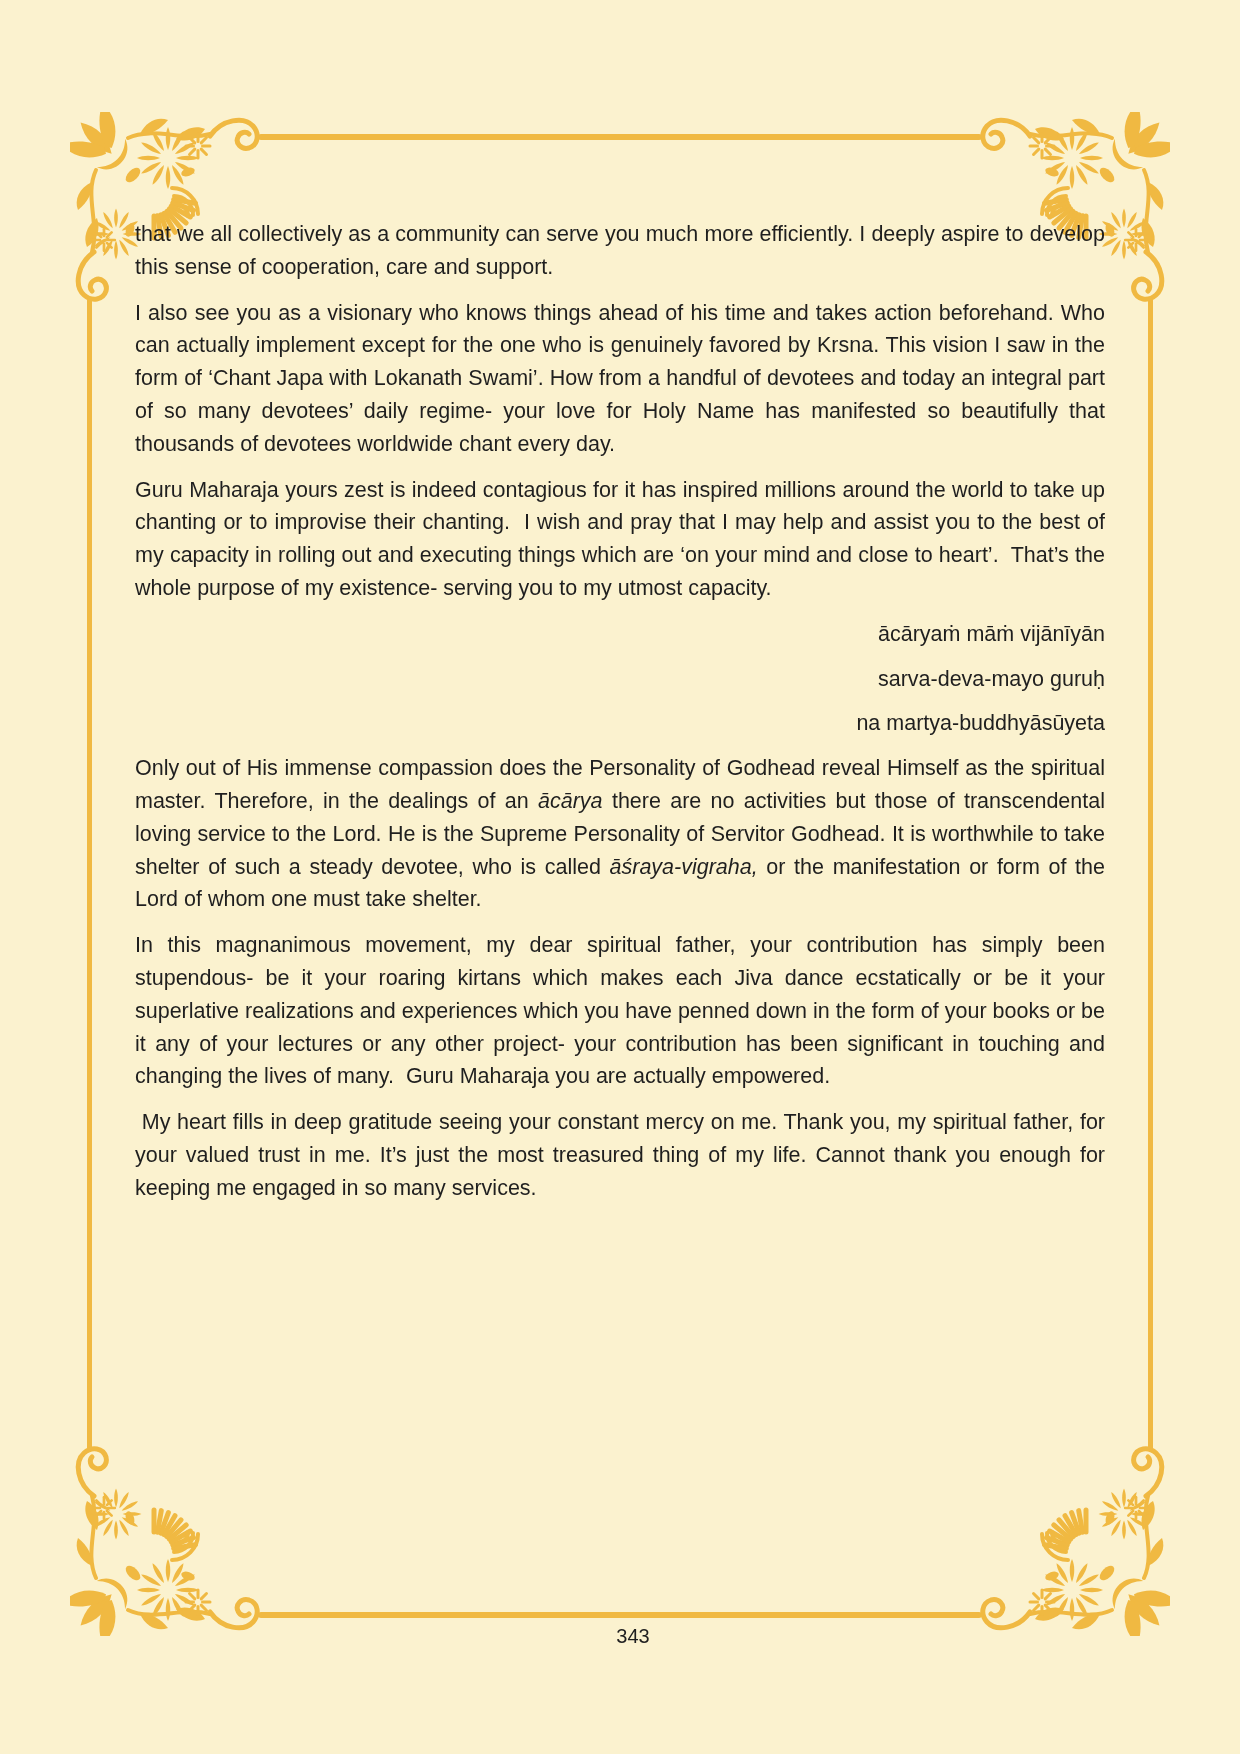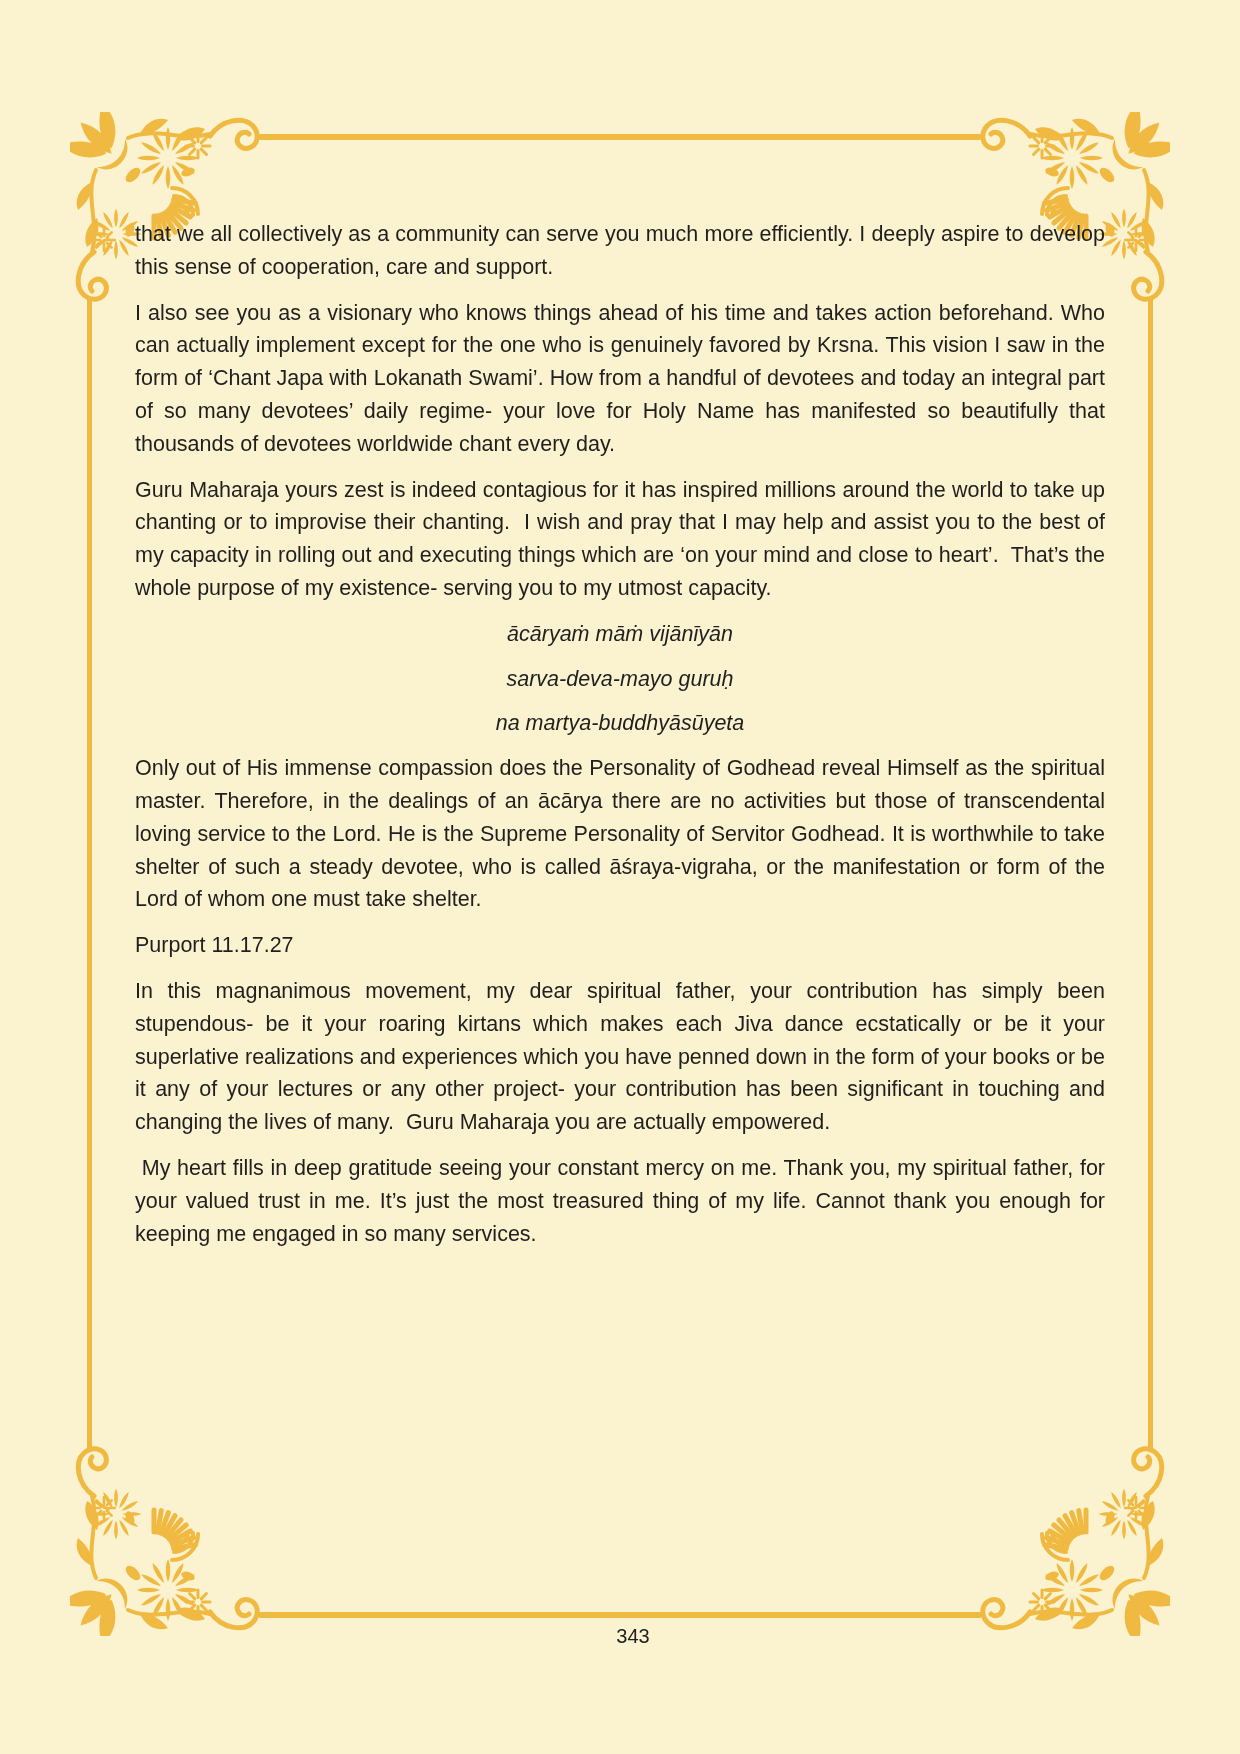--- a/index.html
+++ b/index.html
@@ -32,22 +32,22 @@
   .vline.left{left:87px;}
   .vline.right{left:1148px;}
 
   
   .content{
     position:absolute;left:135px;top:218px;width:970px;
     font-size:21.5px;line-height:32.8px;
   }
   .content p{margin:0 0 13px 0;white-space:pre-wrap;}
   p.body{text-align:justify;}
-  p.verse{font-style:italic;text-align:center;margin-bottom:12px;}
-  .it{}
+  p.verse{text-align:right;margin-bottom:12px;}
+  .it{font-style:italic;}
 
   .page-number{
     position:absolute;top:1625px;left:0;width:100%;
     text-align:center;font-size:20px;color:var(--text);padding-left:13px;
   }
 </style>
 </head>
 <body>
 
 <div class="page">
@@ -179,20 +179,19 @@
   <div class="vline right"></div>
 
   <div class="content">
     <p class="body">that we all collectively as a community can serve you much more efficiently. I deeply aspire to develop this sense of cooperation, care and support.</p>
     <p class="body">I also see you as a visionary who knows things ahead of his time and takes action beforehand. Who can actually implement except for the one who is genuinely favored by Krsna. This vision I saw in the form of ‘Chant Japa with Lokanath Swami’. How from a handful of devotees and today an integral part of so many devotees’ daily regime- your love for Holy Name has manifested so beautifully that thousands of devotees worldwide chant every day.</p>
     <p class="body">Guru Maharaja yours zest is indeed contagious for it has inspired millions around the world to take up chanting or to improvise their chanting.  I wish and pray that I may help and assist you to the best of my capacity in rolling out and executing things which are ‘on your mind and close to heart’.  That’s the whole purpose of my existence- serving you to my utmost capacity.</p>
     <p class="verse">ācāryaṁ māṁ vijānīyān</p>
     <p class="verse">sarva-deva-mayo guruḥ</p>
     <p class="verse">na martya-buddhyāsūyeta</p>
     <p class="body"><span>Only out of His immense compassion does the Personality of Godhead reveal Himself as the spiritual master. Therefore, in the dealings of an </span><span class="it">ācārya</span><span> there are no activities but those of transcendental loving service to the Lord. He is the Supreme Personality of Servitor Godhead. It is worthwhile to take shelter of such a steady devotee, who is called </span><span class="it">āśraya-vigraha,</span><span> or the manifestation or form of the Lord of whom one must take shelter.</span></p>
-    <p class="body">Purport 11.17.27</p>
     <p class="body">In this magnanimous movement, my dear spiritual father, your contribution has simply been stupendous- be it your roaring kirtans which makes each Jiva dance ecstatically or be it your superlative realizations and experiences which you have penned down in the form of your books or be it any of your lectures or any other project- your contribution has been significant in touching and changing the lives of many.  Guru Maharaja you are actually empowered.</p>
     <p class="body"> My heart fills in deep gratitude seeing your constant mercy on me. Thank you, my spiritual father, for your valued trust in me. It’s just the most treasured thing of my life. Cannot thank you enough for keeping me engaged in so many services.</p>
   </div>
 
   <div class="page-number">343</div>
 
 </div>
 
 </body></html>

